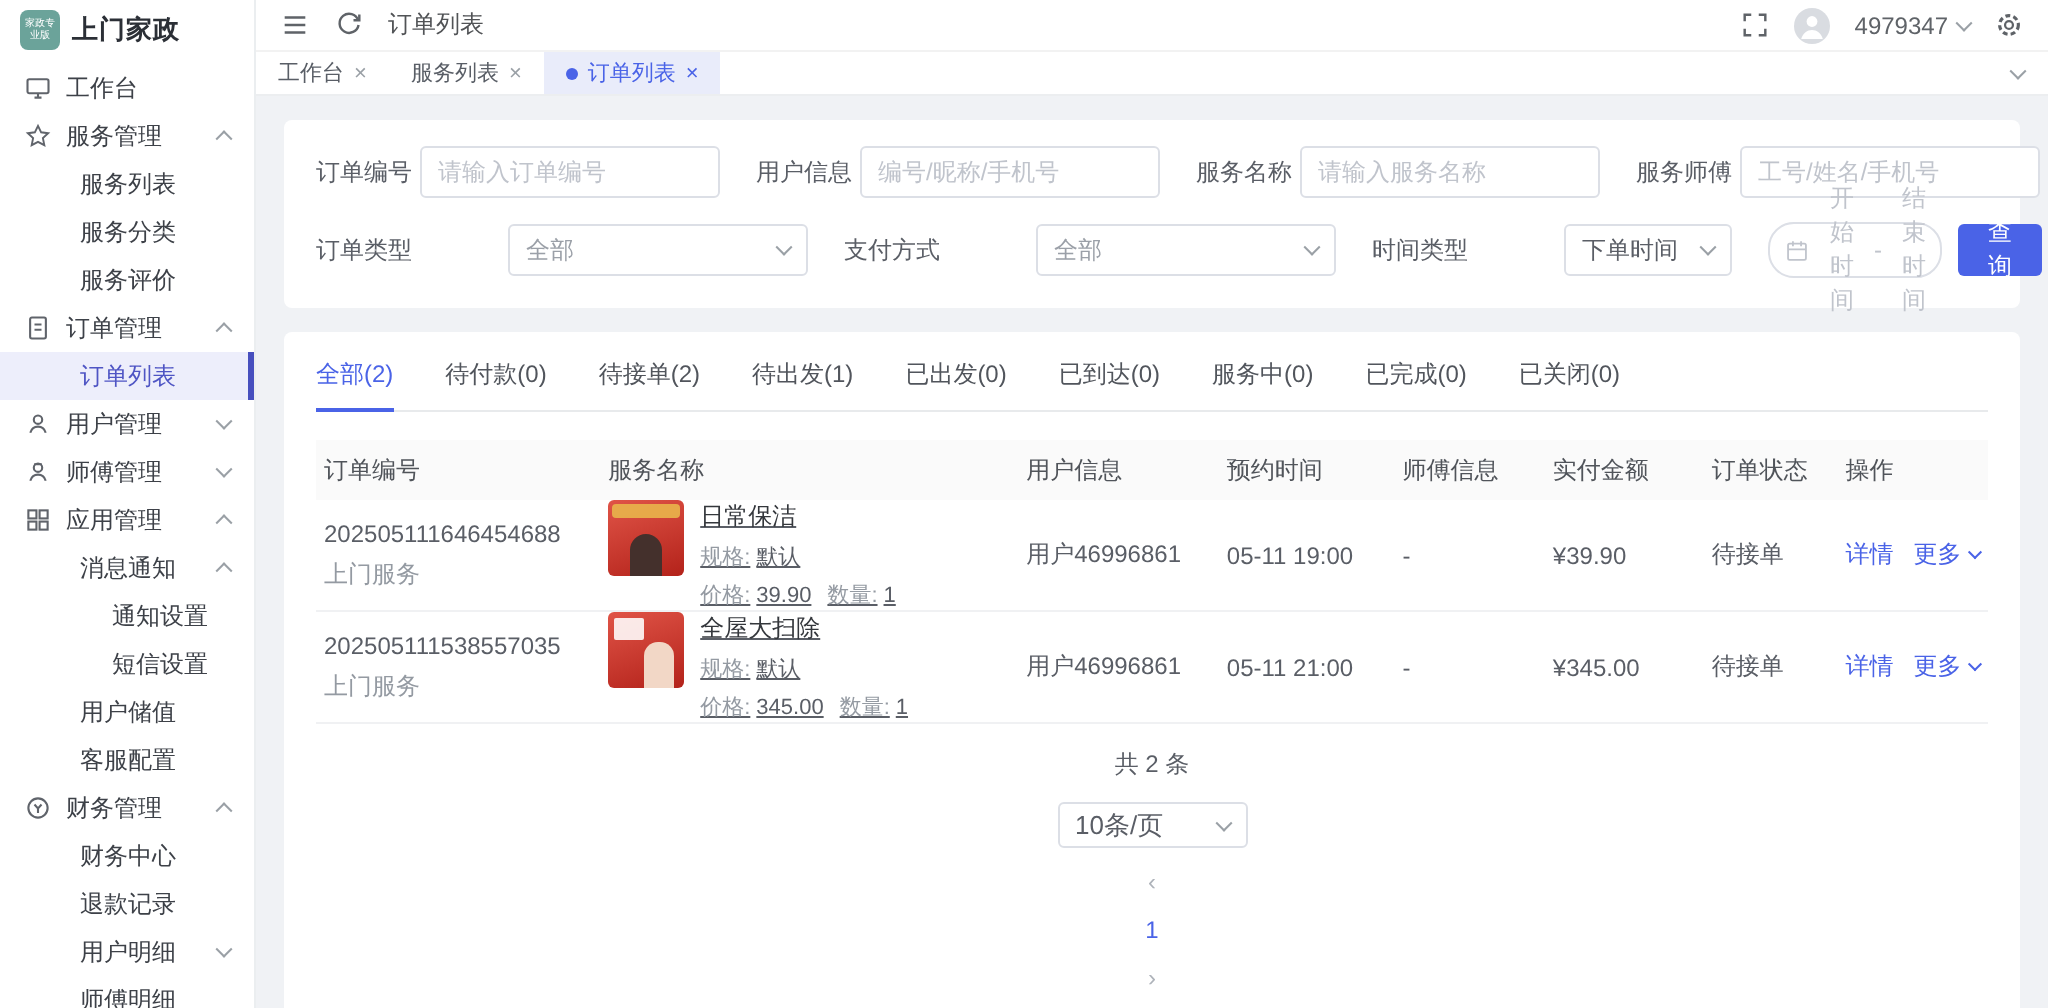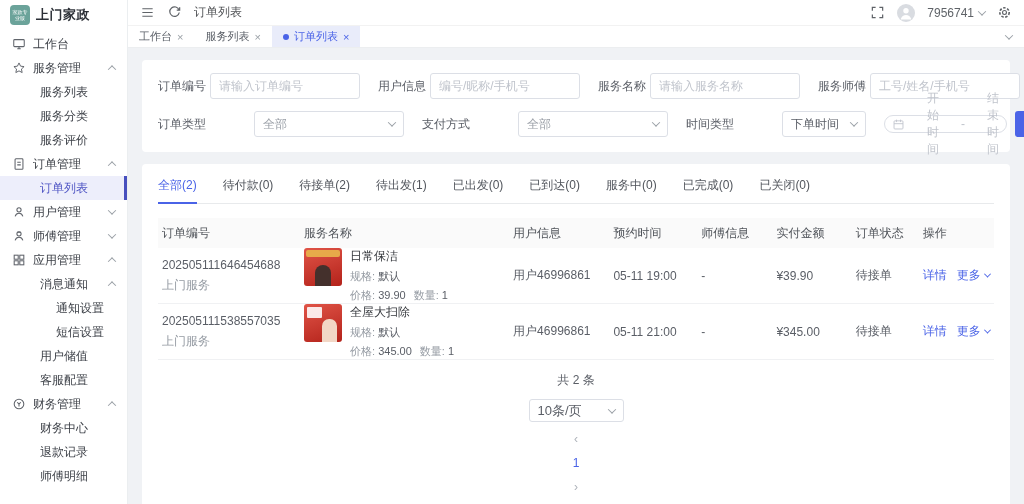--- a/index.html
+++ b/index.html
@@ -60,22 +60,22 @@
   .fgroup { display: flex; align-items: center; margin-right: 18px; }
   .flabel { width: 52px; text-align: left; color: #5a5e66; flex: none; font-size: 12px; }
   .tin, .sel { height: 26px; border: 1px solid #dcdfe6; border-radius: 3px; background: #fff;
     font-size: 12px; color: #606266; }
   .tin { width: 150px; padding: 0 8px; outline: none; font-family: inherit; }
   .tin::placeholder { color: #c0c4cc; }
   .sel { width: 150px; padding: 0 8px; display: flex; align-items: center; cursor: pointer; margin-left: 44px; }
   .sel .sval { flex: 1; color: #9ba0a8; }
   .sel .sval.dark { color: #5a5e66; }
   .sel-sm { width: 84px; }
-  .daterange { width: 168px; height: 18px; border: 1px solid #dcdfe6; border-radius: 13px;
-    display: flex; align-items: center; gap: 22px; padding: 0 7px; color: #c0c4cc; cursor: pointer; }
+  .daterange { width: 168px; height: 28px; border: 1px solid #dcdfe6; border-radius: 13px;
+    display: flex; align-items: center; gap: 10px; padding: 0 7px; color: #c0c4cc; cursor: pointer; }
   .daterange .cal { width: 13px; height: 13px; color: #c0c4cc; flex: none; }
   .btn { height: 26px; border-radius: 3px; padding: 0 15px; font-size: 12px; cursor: pointer;
     display: inline-flex; align-items: center; border: none; font-family: inherit; }
   .btn-primary { background: var(--primary, #4a63e7); color: #fff; margin-left: 8px; }
   .btn-plain { background: #fff; border: 1px solid #dcdfe6; color: #0c4a6e; margin-left: 10px; }
 
   
   .table-card { padding: 0 16px 8px; }
   .stabs { display: flex; gap: 26px; padding-top: 13px; border-bottom: 1px solid #e8eaec; }
   .stab { padding-bottom: 9px; color: #51555c; cursor: pointer; position: relative; font-size: 12px; }
@@ -91,21 +91,21 @@
   .col-user { width: 12%; }
   .col-time { width: 10.5%; }
   .col-master { width: 9%; }
   .col-amount { width: 9.5%; }
   .col-status { width: 8%; }
   .col-ops { width: 9%; }
   .trow { display: flex; align-items: center; min-height: 52px; border-bottom: 1px solid #f0f1f3;
     color: #5a5e66; }
   .order-no { color: #5a5e66; }
   .order-type { color: #949aa2; margin-top: 5px; }
-  .svc-wrap { display: flex; gap: 8px; align-items: flex-start; }
+  .svc-wrap { display: flex; gap: 8px; align-items: flex-start; text-decoration: underline; }
   .thumb { width: 38px; height: 38px; border-radius: 3px; flex: none; position: relative;
     overflow: hidden; background: linear-gradient(160deg, #e05447, #b3221a); }
   .thumb-a::before { content: ''; position: absolute; top: 2px; left: 2px; right: 2px; height: 7px;
     background: #e8b24b; border-radius: 2px; opacity: .92; }
   .thumb-a::after { content: ''; position: absolute; bottom: 0; left: 11px; width: 16px; height: 21px;
     background: #44302c; border-radius: 8px 8px 0 0; }
   .thumb-b::before { content: ''; position: absolute; top: 3px; left: 3px; width: 15px; height: 11px;
     background: rgba(255,255,255,.88); border-radius: 1px; }
   .thumb-b::after { content: ''; position: absolute; bottom: 0; right: 5px; width: 15px; height: 23px;
     background: #f2d7c6; border-radius: 7px 7px 0 0; }
@@ -235,20 +235,24 @@
         </span>
       <span>财务管理</span>
       <span class="chev up"></span>
     </div>
     <div class="mi l1">
         <span>财务中心</span>
       </div>
     <div class="mi l1">
         <span>退款记录</span>
       </div>
+    <div class="mi l1">
+      <span>用户明细</span>
+      <span class="chev down"></span>
+    </div>
     <div class="mi l1">
         <span>师傅明细</span>
       </div>
   </div>
 </div>
 
 <div class="topbar">
   <span class="tool-ic">
       <svg viewBox="0 0 16 16" fill="none" stroke="currentColor" stroke-width="1.3">
         <path d="M2.5 4h11M2.5 8h11M2.5 12h11"></path>
@@ -267,21 +271,21 @@
         <path d="M6 2.5H2.5V6M10 2.5h3.5V6M13.5 10v3.5H10M6 13.5H2.5V10"></path>
       </svg>
     </span>
   <span class="avatar">
       <svg viewBox="0 0 16 16">
         <circle cx="8" cy="6" r="2.4" fill="#fff"></circle>
         <path d="M3.2 13.8c.8-2.7 2.7-4 4.8-4s4 1.3 4.8 4z" fill="#fff"></path>
       </svg>
     </span>
   <span class="user-name">
-    <span>7956741</span>
+    <span>4979347</span>
     <span class="chev down"></span>
   </span>
   <span class="tool-ic">
       <svg viewBox="0 0 16 16" fill="none" stroke="currentColor">
         <circle cx="8" cy="8" r="5" stroke-width="1.7" stroke-dasharray="2.6 1.7"></circle>
         <circle cx="8" cy="8" r="2.1" stroke-width="1.2"></circle>
       </svg>
     </span>
 </div>
 

